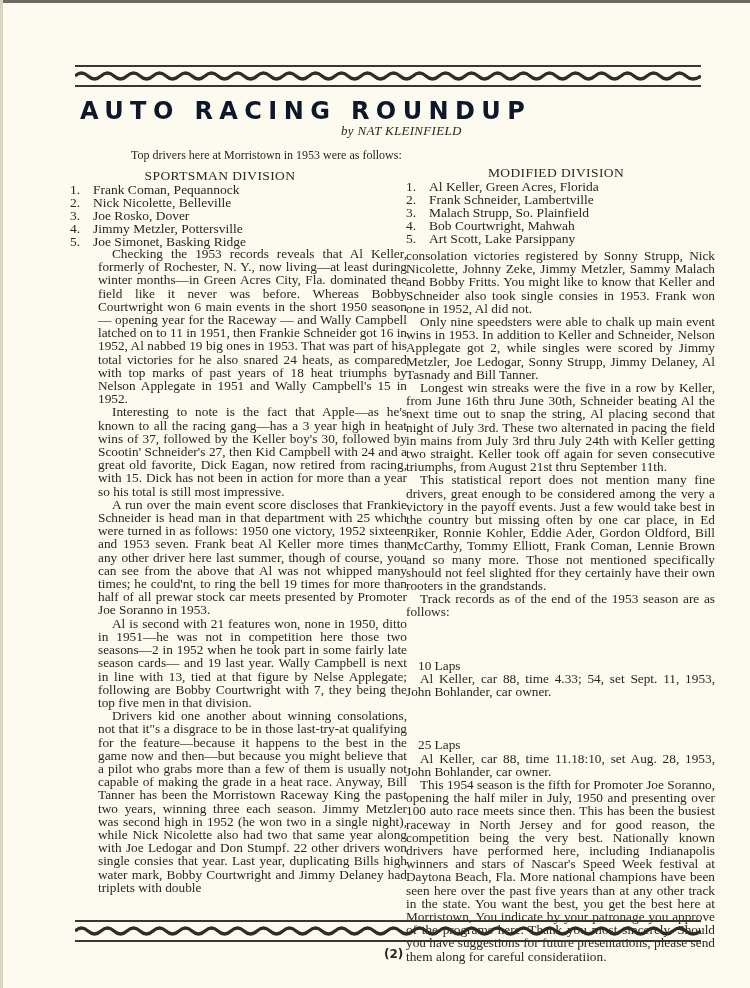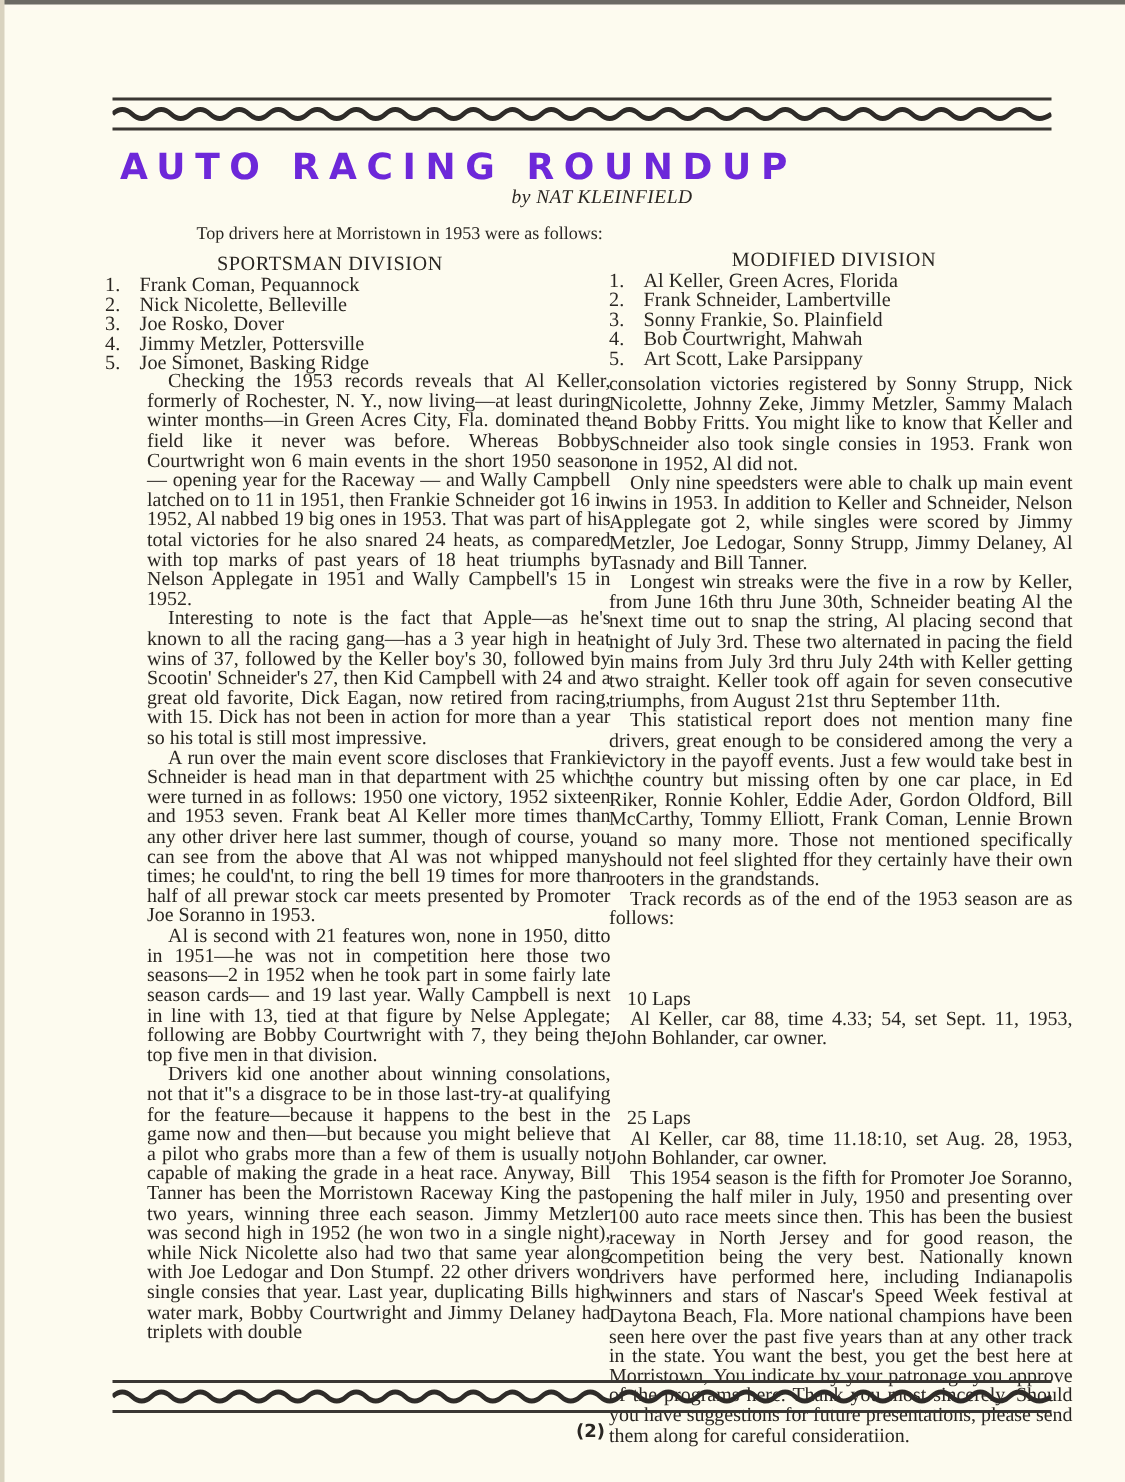--- a/index.html
+++ b/index.html
@@ -12,21 +12,21 @@
   .page-edge-top { position: absolute; left: 0; top: 0; width: 750px; height: 3px; background: #6b6a63; }
   .page-edge-left { position: absolute; left: 0; top: 0; width: 3px; height: 988px; background: #d9d3bf; }
   .rule-band { position: absolute; left: 75px; width: 626px; height: 22px; }
   .rule-band .line { position: absolute; left: 0; width: 100%; height: 2px; background: #3a3733; }
   .rule-band .line.top { top: 0; }
   .rule-band .line.bot { bottom: 0; }
   .rule-band svg { position: absolute; left: 0; top: 5px; width: 100%; height: 12px; }
   .title {
     position: absolute; left: 80px; top: 97px;
     font-family: "DejaVu Sans", sans-serif; font-weight: bold;
-    font-size: 24px; letter-spacing: 6.4px; color: #6d28d9;
+    font-size: 24px; letter-spacing: 6.4px; color: #0f172a;
   }
   .byline {
     position: absolute; left: 341px; top: 123px;
     font-style: italic; font-size: 13px; letter-spacing: 0.3px;
   }
   .intro { position: absolute; left: 131px; top: 148px; font-size: 12px; }
   .col { position: absolute; width: 309px; font-size: 13.3px; line-height: 13.2px; text-align: justify; }
   .col.left { left: 70px; top: 247px; margin-left: 28px; }
   .col.right { left: 406px; top: 249px; }
   .col p { margin: 0; text-indent: 14px; }
@@ -88,21 +88,21 @@
   <div class="row">
       <span class="num">1.</span>
       <span>Al Keller, Green Acres, Florida</span>
     </div>
   <div class="row">
       <span class="num">2.</span>
       <span>Frank Schneider, Lambertville</span>
     </div>
   <div class="row">
       <span class="num">3.</span>
-      <span>Sonny Frankie, So. Plainfield</span>
+      <span>Malach Strupp, So. Plainfield</span>
     </div>
   <div class="row">
       <span class="num">4.</span>
       <span>Bob Courtwright, Mahwah</span>
     </div>
   <div class="row">
       <span class="num">5.</span>
       <span>Art Scott, Lake Parsippany</span>
     </div>
 </div>

